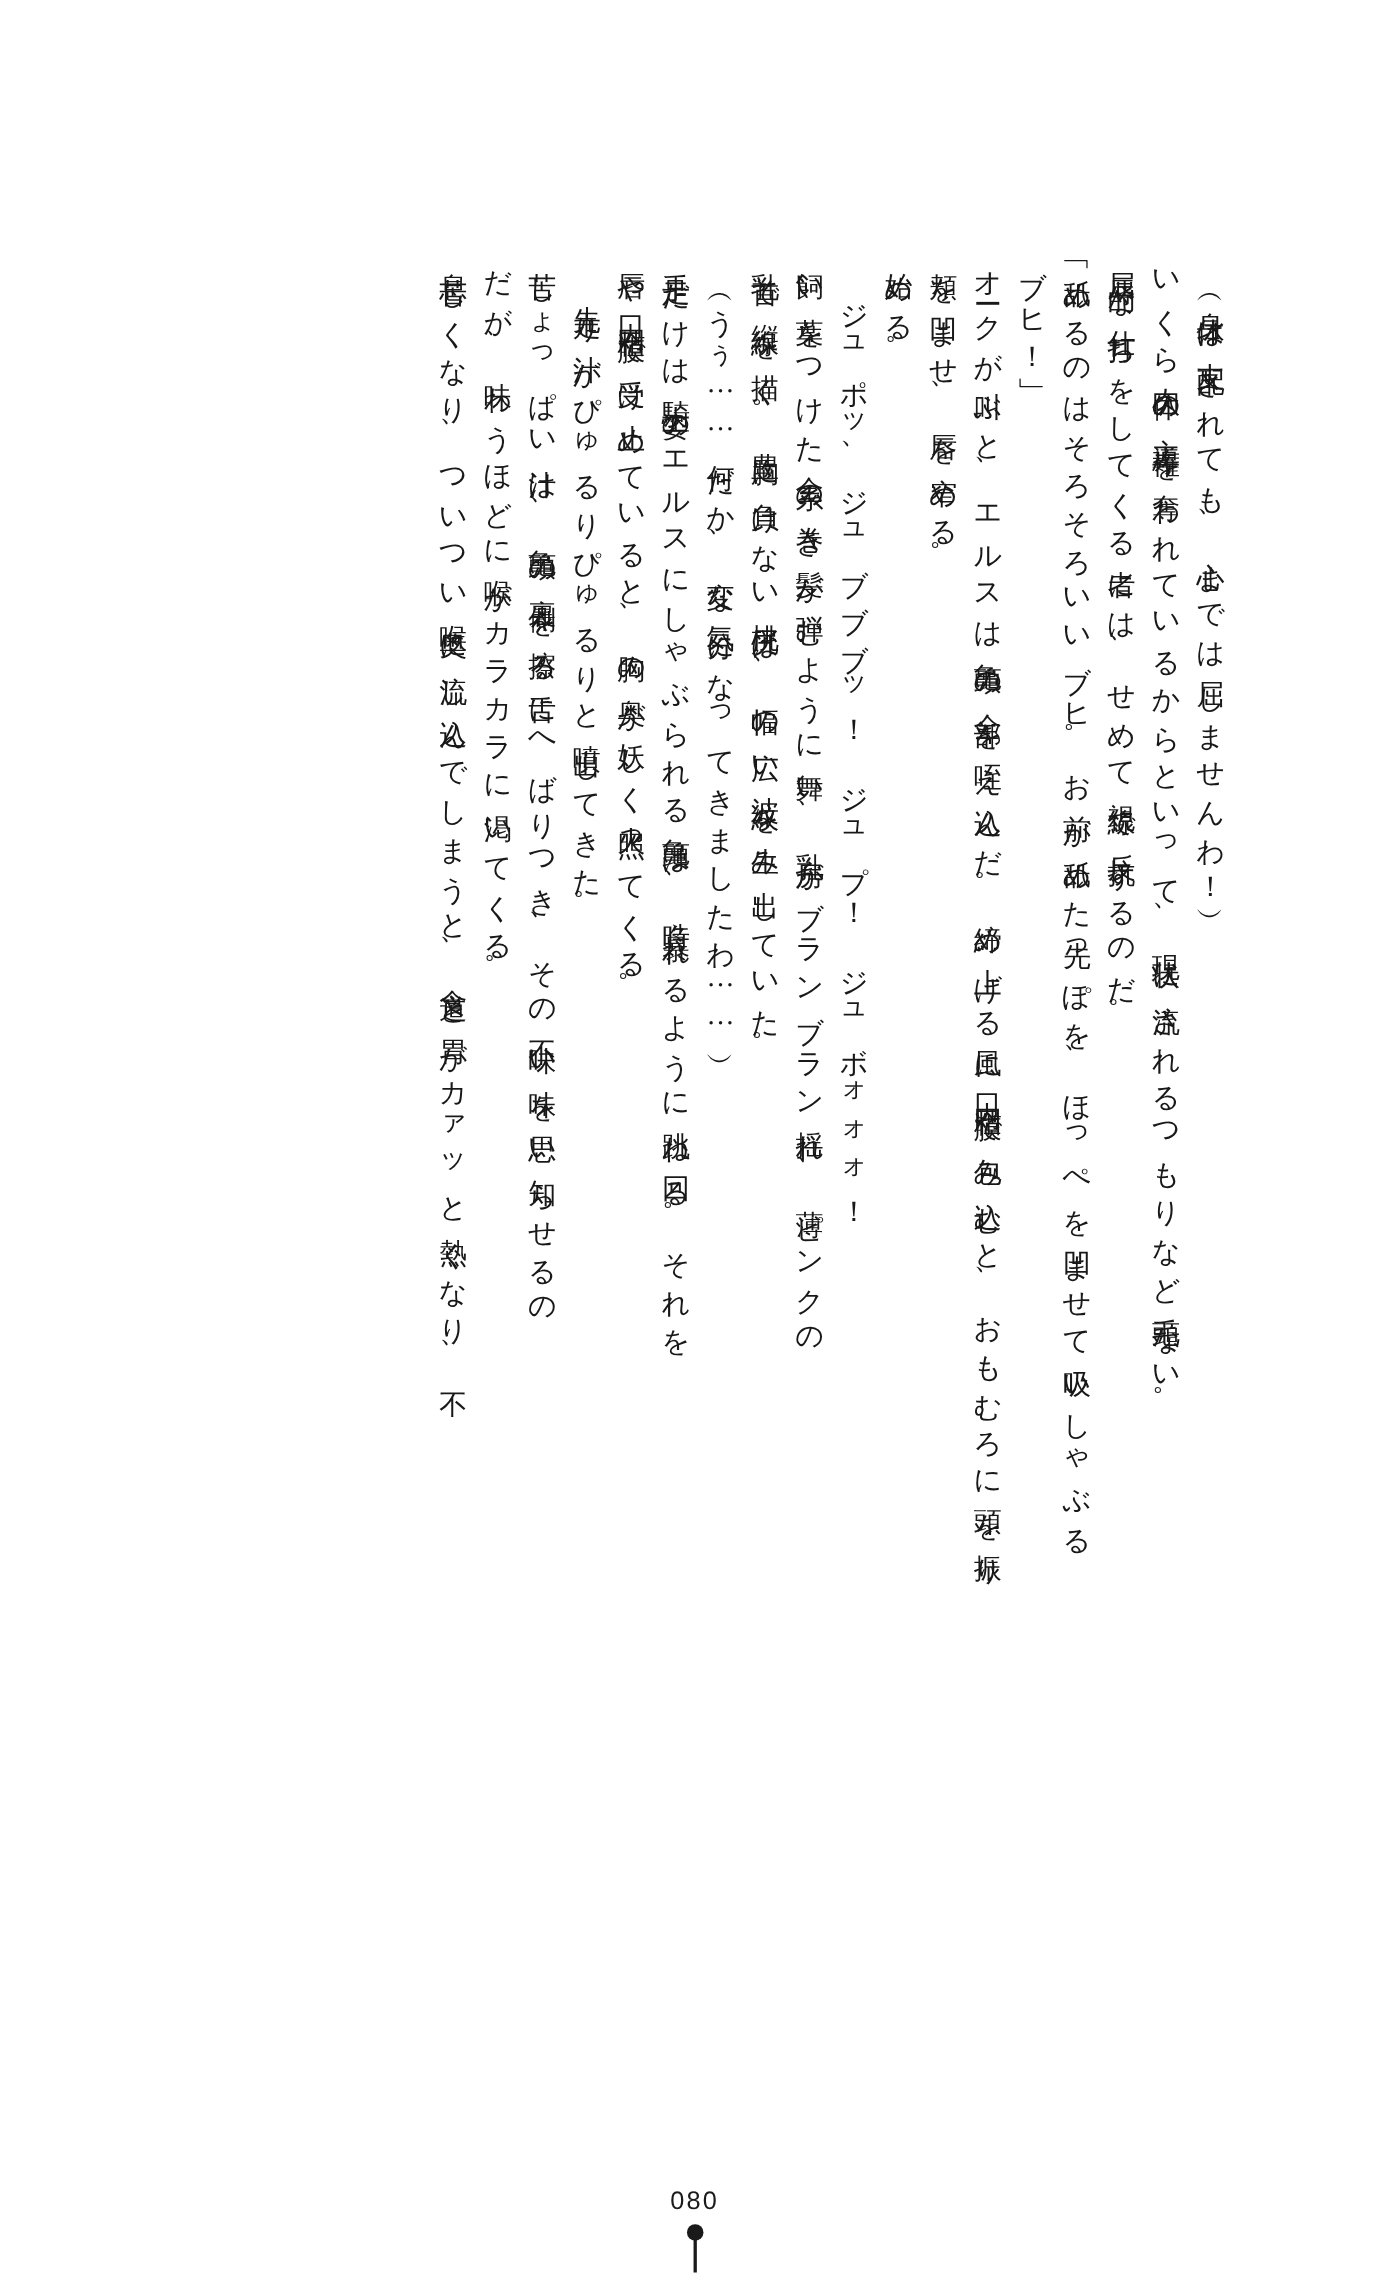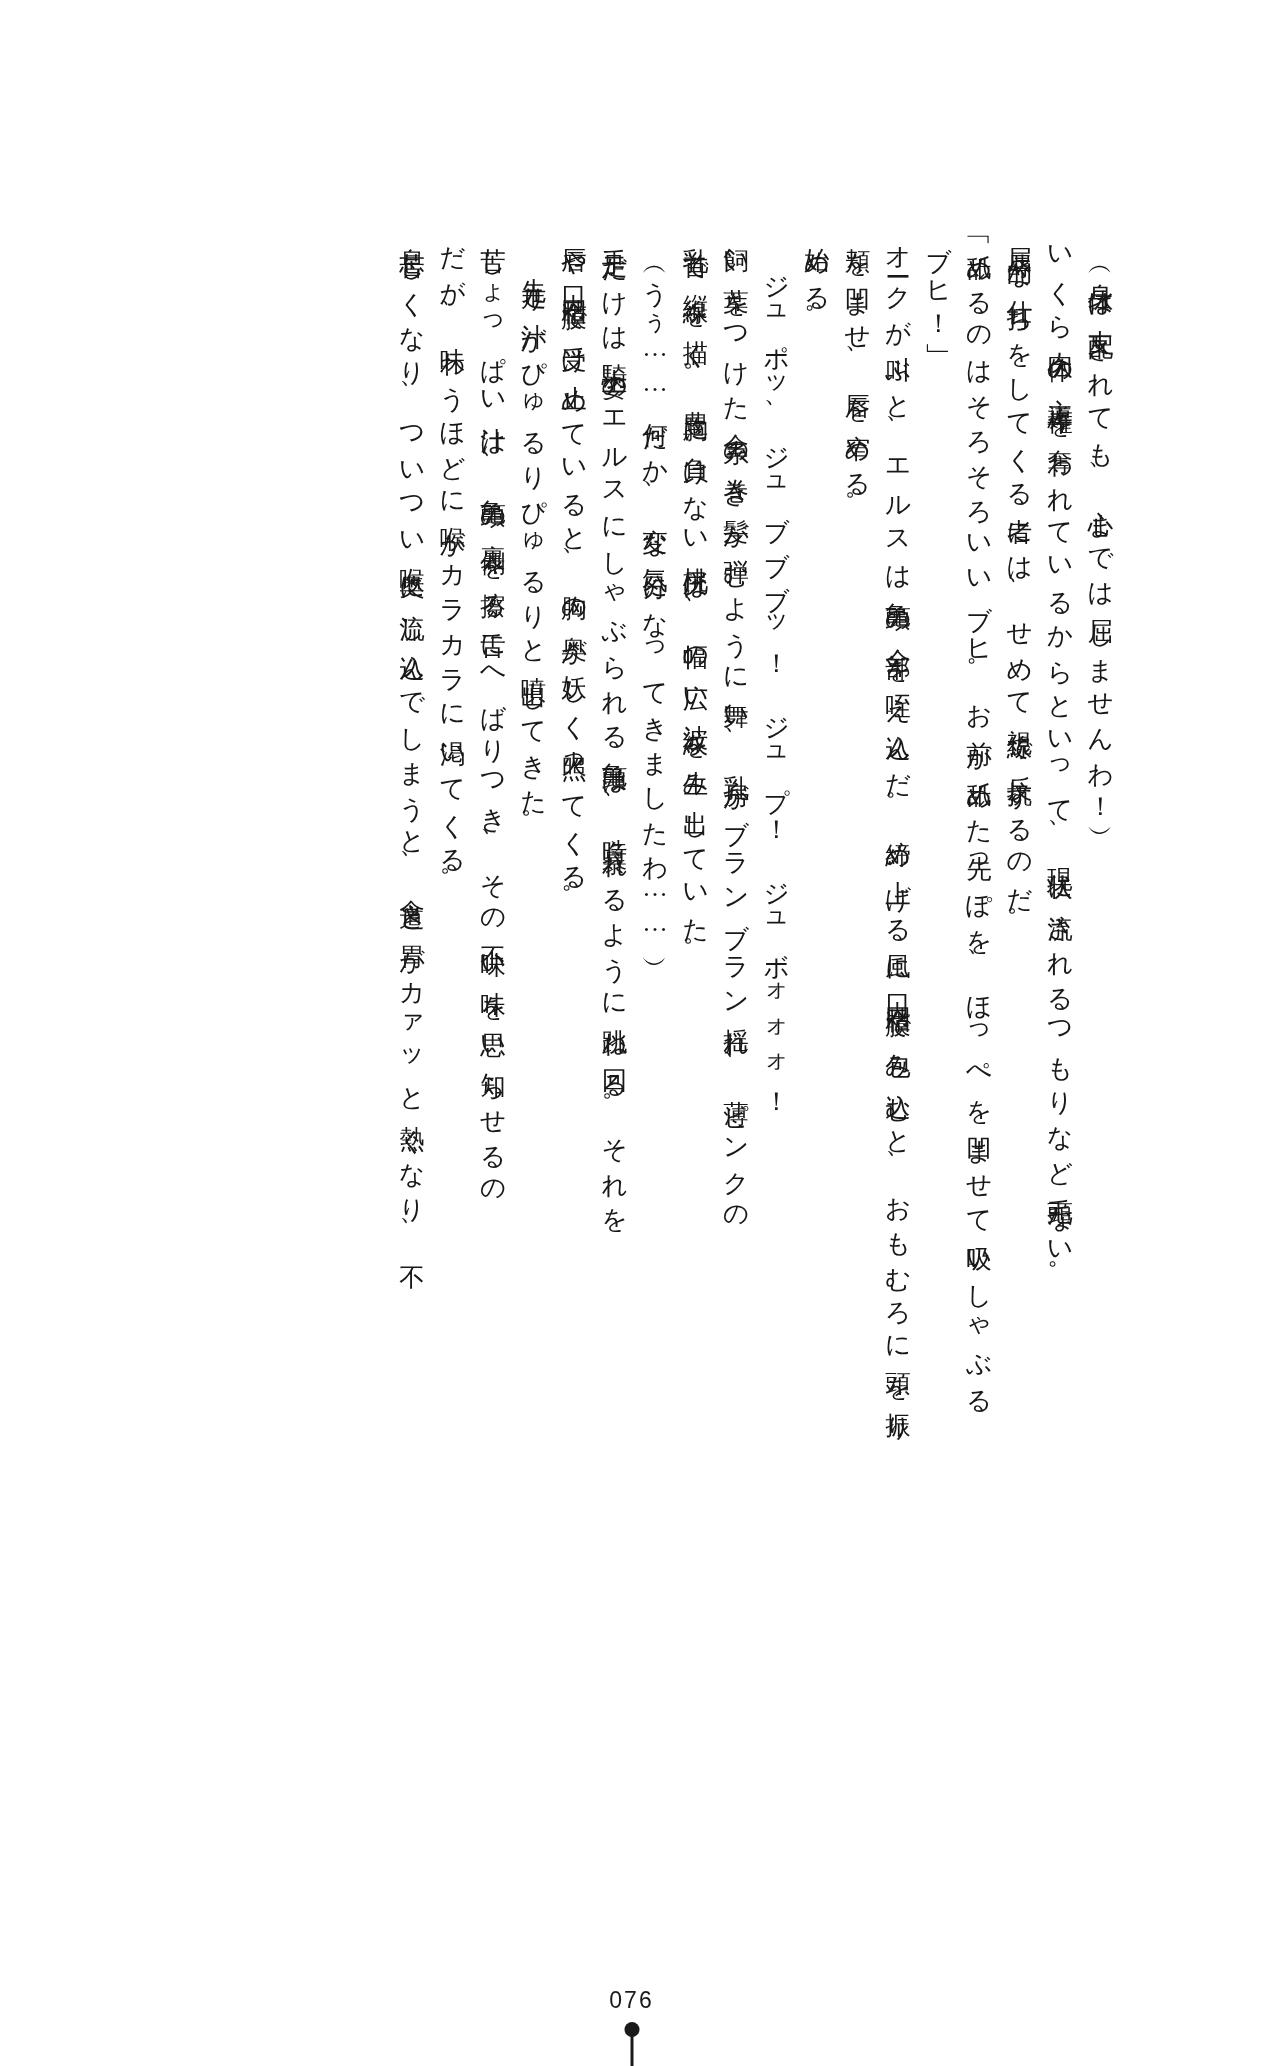--- a/index.html
+++ b/index.html
@@ -119,20 +119,20 @@
     <div class="line">乳首で縦線を描く。豊胸に負けない桃尻は、幅の広い波紋を生み出していた。</div>
     <div class="line indent">（うぅ……何だか、変な気分になってきましたわ……）</div>
     <div class="line">手足だけは騎士姿のエルスにしゃぶられる亀頭は、時々暴れるように跳ね回る。それを</div>
     <div class="line">唇や口内粘膜で受け止めていると、胸の奥が妖しく火照ってくる。</div>
     <div class="line indent">先走り汁がぴゅるりぴゅるりと噴出してきた。</div>
     <div class="line">苦しょっぱい汁は、亀頭の裏側を擦る舌にへばりつき、その不味い味を思い知らせるの</div>
     <div class="line">だが、味わうほどに喉がカラカラに渇いてくる。</div>
     <div class="line">息苦しくなり、ついつい喉奥に流し込んでしまうと、食道と胃がカァッと熱くなり、不</div>
   </div>
 
-  <div class="folio">076</div>
+  <div class="folio">080</div>
 
   <div class="folio-mark">
     <div class="folio-dot"></div>
     <div class="folio-stem"></div>
   </div>
 
 </div>
 
 </body></html>

